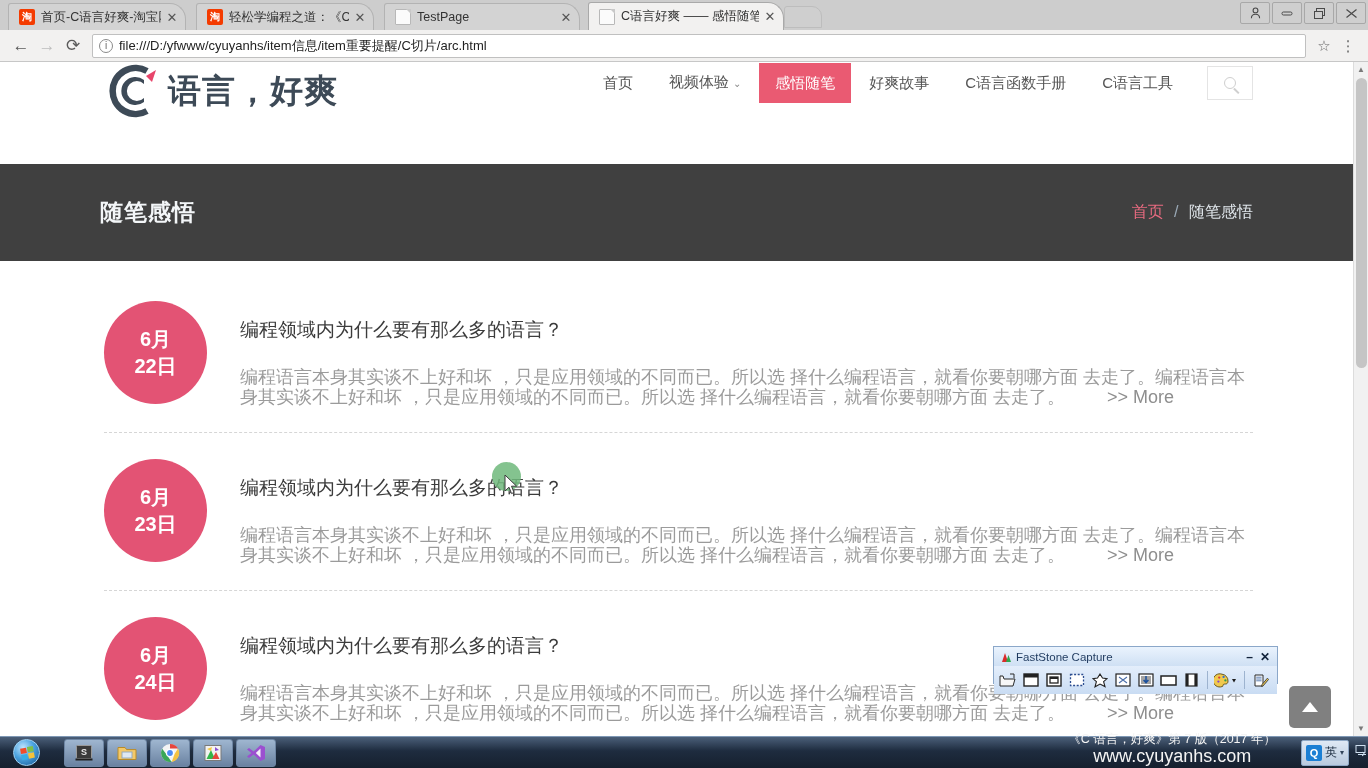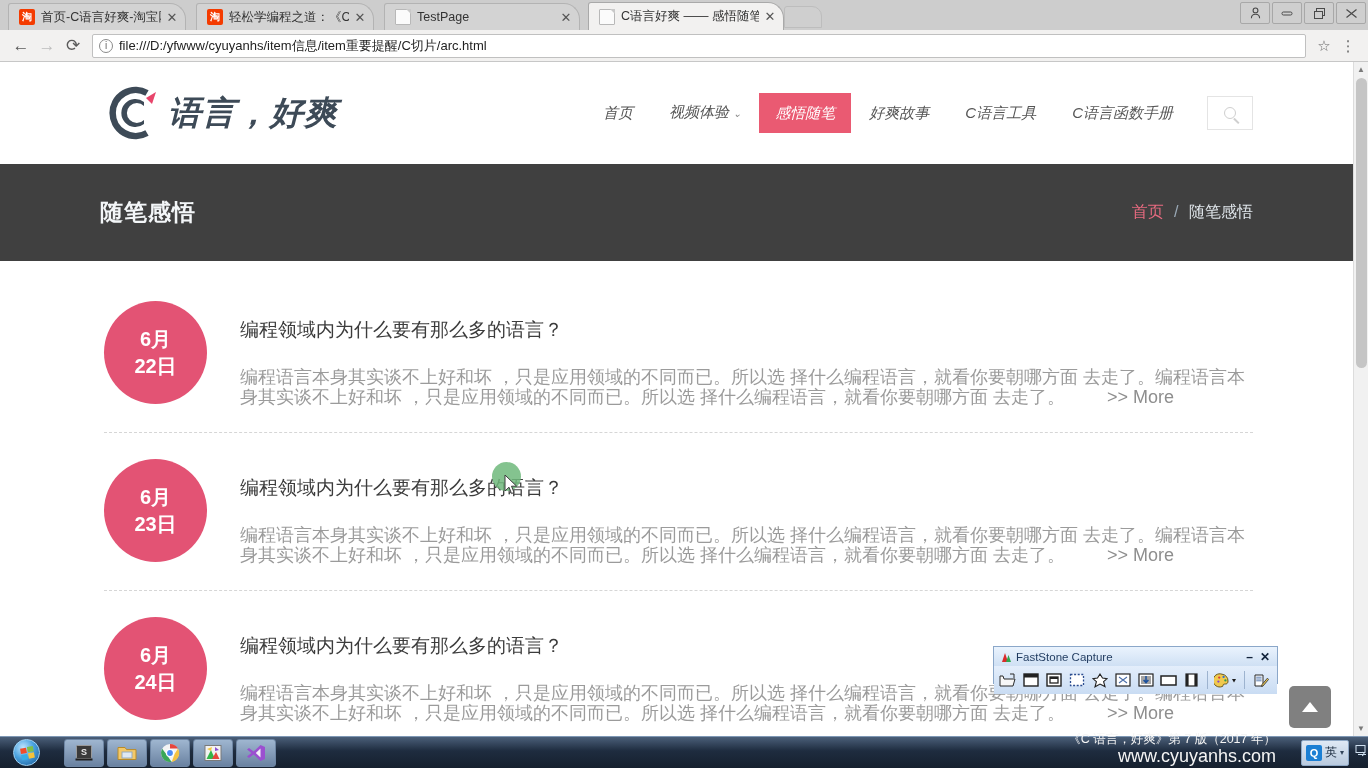--- a/index.html
+++ b/index.html
@@ -62,22 +62,22 @@
   .pagescroll { position: absolute; right: 0; top: 0; width: 15px; height: 674px;
                 background: #f1f1f1; border-left: 1px solid #dcdcdc; }
   .pagescroll .up, .pagescroll .down { height: 15px; color: #7a7a7a; font-size: 8px;
        text-align: center; line-height: 15px; }
   .pagescroll .thumb { position: absolute; top: 16px; left: 2px; width: 11px;
                        height: 290px; background: #c5c5c5; border-radius: 6px; }
 
   .pagebody { width: 1353px; }
 
   
-  .site-header { height: 102px; background: #fff; display: flex; align-items: center;
-                 padding: 0 100px; font-style: italic; }
+  .site-header { height: 102px; background: #fff; display: flex; align-items: flex-start;
+                 padding: 0 100px; }
   .logo { display: flex; align-items: center; gap: 6px; }
   .logo-mark { position: relative; width: 62px; height: 58px; flex: 0 0 62px; }
   .logo-text { font-size: 33px; font-weight: bold; color: #3d4a57;
                letter-spacing: 1px; }
   .nav { margin-left: auto; display: flex; align-items: center; gap: 0; }
   .nav a { font-size: 15px; color: #555; text-decoration: none; padding: 0 18px;
            line-height: 40px; white-space: nowrap; }
   .nav a.active { background: #ea5a72; color: #fff; padding: 0 16px; }
   .nav .caret { font-size: 10px; margin-left: 4px; color: #888; }
   .searchbox { width: 46px; height: 34px; border: 1px solid #e4e4e4;
@@ -159,21 +159,21 @@
   .ime { display: flex; align-items: center; height: 26px; padding: 0 4px;
          background: linear-gradient(#dfe9f5, #b9cade);
          border: 1px solid #8ea8c6; border-radius: 2px; gap: 3px; }
   .ime .qbox { width: 16px; height: 16px; background: #1b7fd4; color: #fff;
                font-size: 11px; font-weight: bold; text-align: center;
                line-height: 16px; border-radius: 2px; }
   .ime .cn { font-size: 12px; color: #1b2c40; }
   .ime .cv { font-size: 8px; color: #33465c; }
   .imekbd { margin-left: 5px; font-size: 9px; color: #cfe0f0; line-height: 11px;
             text-align: center; }
-  .watermark { position: absolute; right: 92px; bottom: 1px; text-align: right;
+  .watermark { position: absolute; right: 92px; bottom: 1px; text-align: center;
                color: #f4f4f4; line-height: 1.15; }
   .watermark .w1 { font-size: 12.5px; }
   .watermark .w2 { font-size: 18px; }
 </style>
 </head>
 <body>
 
 <div class="screen">
 
   <div class="browser">
@@ -259,22 +259,22 @@
             <div class="logo-text">语言，好爽</div>
           </div>
 
           <div class="nav">
             <a href="#">首页</a>
             <a href="#">
               <span>视频体验</span><span class="caret">⌄</span>
             </a>
             <a href="#" class="active">感悟随笔</a>
             <a href="#">好爽故事</a>
+            <a href="#">C语言函数手册</a>
             <a href="#">C语言工具</a>
-            <a href="#">C语言函数手册</a>
             <div class="searchbox">
               <span class="mag"></span>
             </div>
           </div>
         </div>
 
         <div class="banner">
           <h1>随笔感悟</h1>
           <div class="crumb">
             <a href="#">首页</a>

